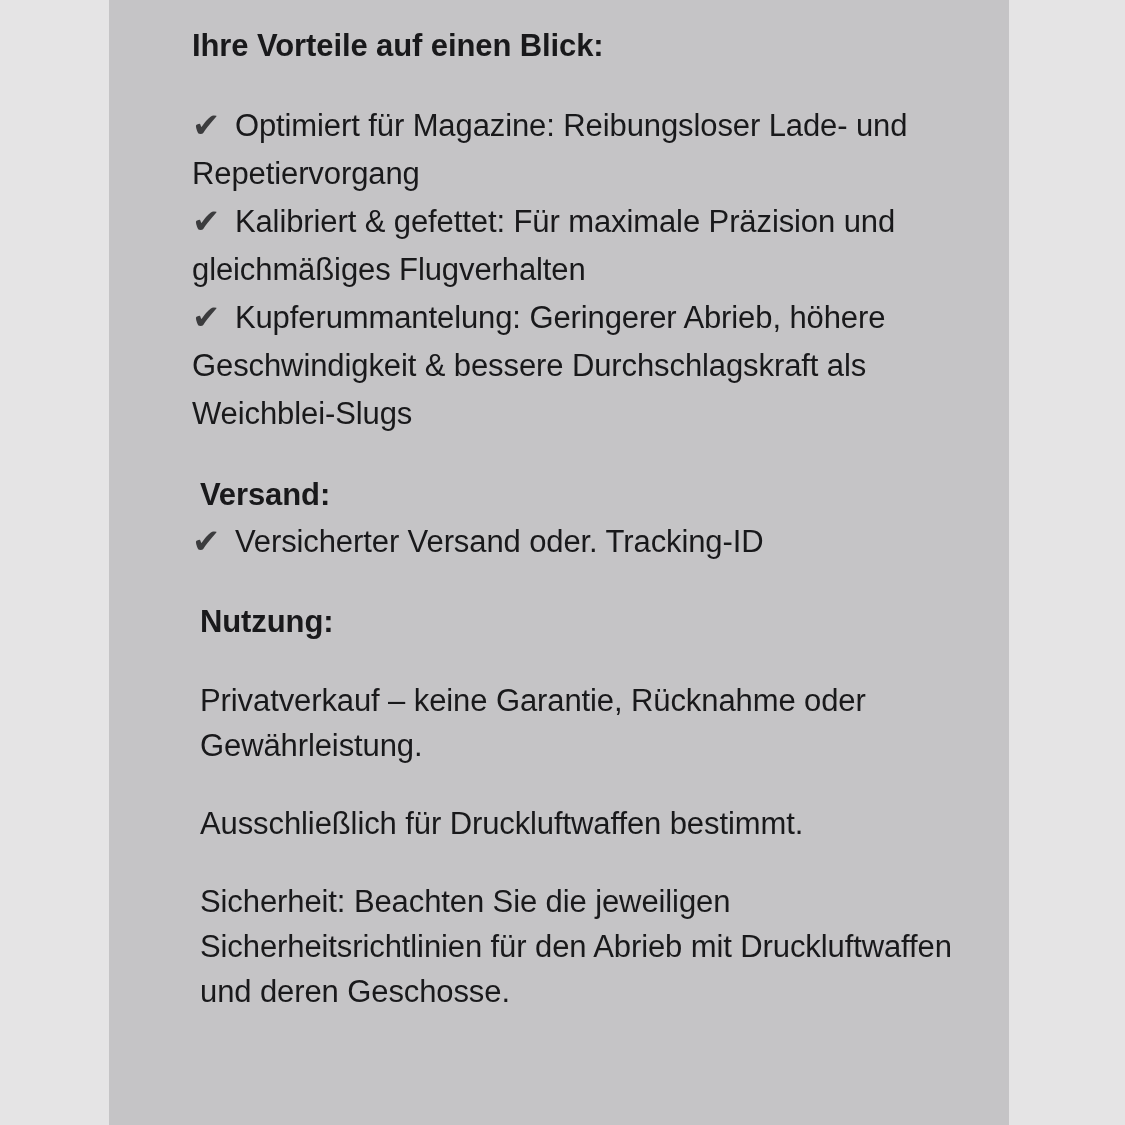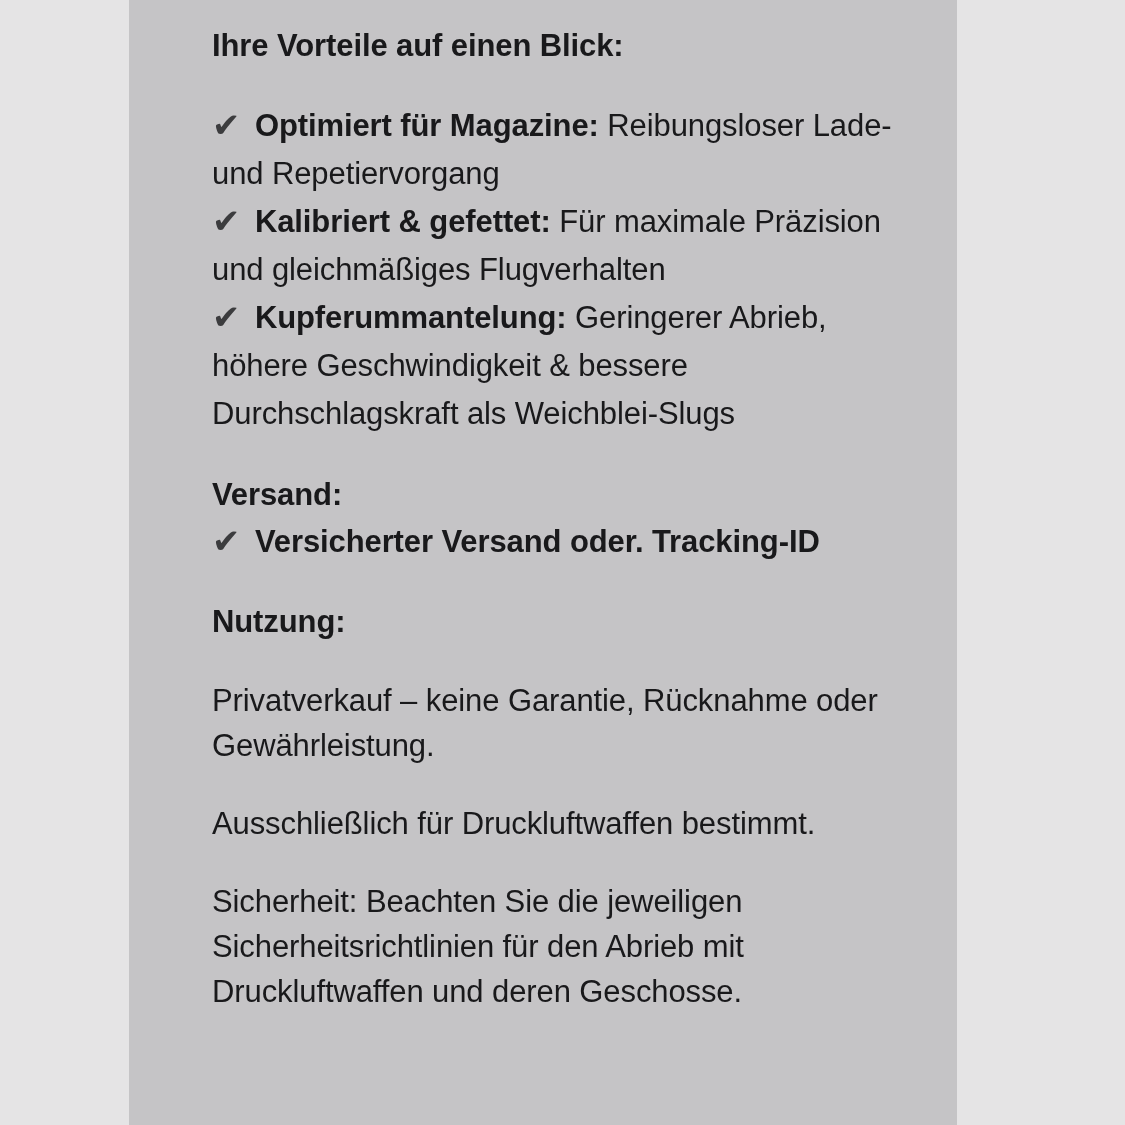--- a/index.html
+++ b/index.html
@@ -6,37 +6,37 @@
   .canvas {
     position: relative;
     width: 1125px;
     height: 1125px;
     overflow: hidden;
     background: var(--outer-bg, #e5e4e5);
     font-family: "Liberation Sans", sans-serif;
   }
   .content {
     position: absolute;
-    left: 129px;
+    left: 109px;
     top: 0;
-    width: 828px;
+    width: 900px;
     height: 1125px;
     box-sizing: border-box;
     padding: 22px 52px 16px 83px;
     background: var(--inner-bg, #c5c4c6);
     color: var(--text-color, #19191b);
     font-size: 31px;
     line-height: 47px;
     letter-spacing: -0.1px;
   }
   p { margin: 0; }
   .heading { font-weight: bold; }
-  .sect { margin-top: 33px; }
+  .sect { margin-top: 33px; margin-left: 8px; }
   .bullets { margin-top: 33px; line-height: 48px; }
-  .bullet strong { font-weight: bold; }
+  .bullet strong { font-weight: normal; }
   .check {
     font-family: "DejaVu Sans", sans-serif;
     color: var(--check-color, #3c3c3e);
     font-size: 34px;
     line-height: 1;
     display: inline-block;
     margin-right: 6px;
     transform: translateY(1px);
   }
   .note { line-height: 45px; }

